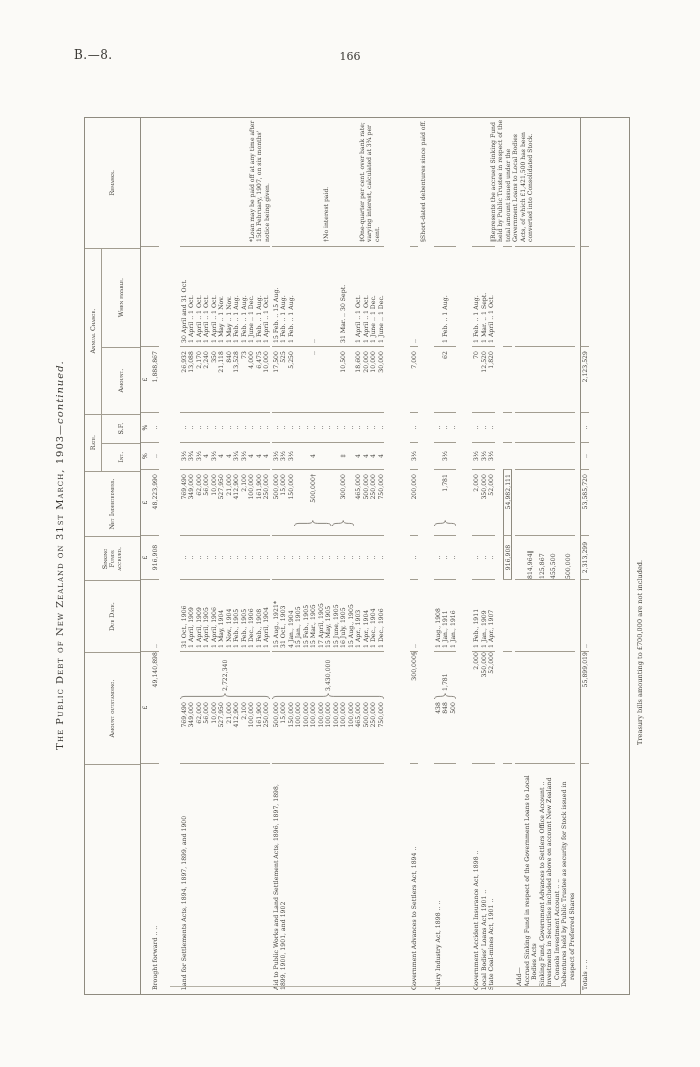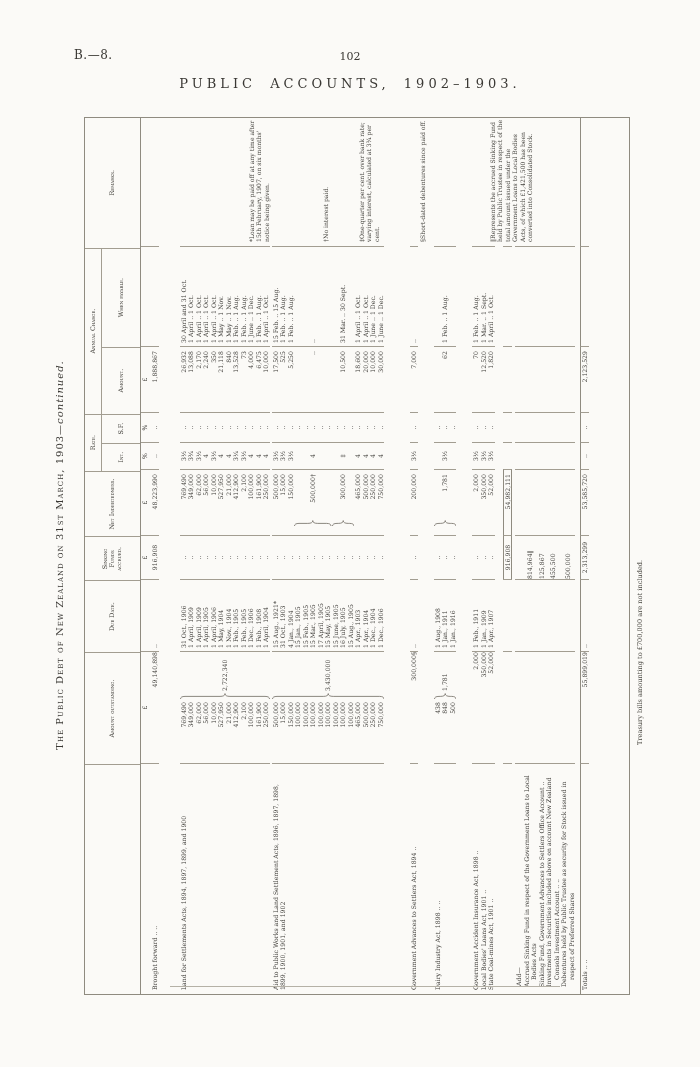--- a/index.html
+++ b/index.html
@@ -55,22 +55,21 @@
              line-height:7.4px;color:#45433e;}
   .rem-p{position:absolute;left:4px;right:3px;text-align:left;}
   .tnote{position:absolute;left:250px;top:596px;width:380px;font-size:6.6px;color:#4a4842;}
   .vc{display:flex;align-items:center;}
 </style>
 </head>
 <body>
 <div id="page">
 
   <div class="doc-ref">B.—8.</div>
-  <div class="pageno">102</div>
-  <div class="ptitle">PUBLIC ACCOUNTS, 1902–1903.</div>
+  <div class="pageno">166</div>
 
   <div class="rot">
     <div class="caption"><span>The Public Debt of New Zealand on 31st March, 1903</span><i>—continued.</i></div>
 
     <div class="tbl">
       <div class="thead">
         <div class="hc c-stub"></div>
         <div class="hc c-out">Amount outstanding.</div>
         <div class="hc c-due">Due Date.</div>
         <div class="hc c-sink">Sinking Funds accrued.</div>

